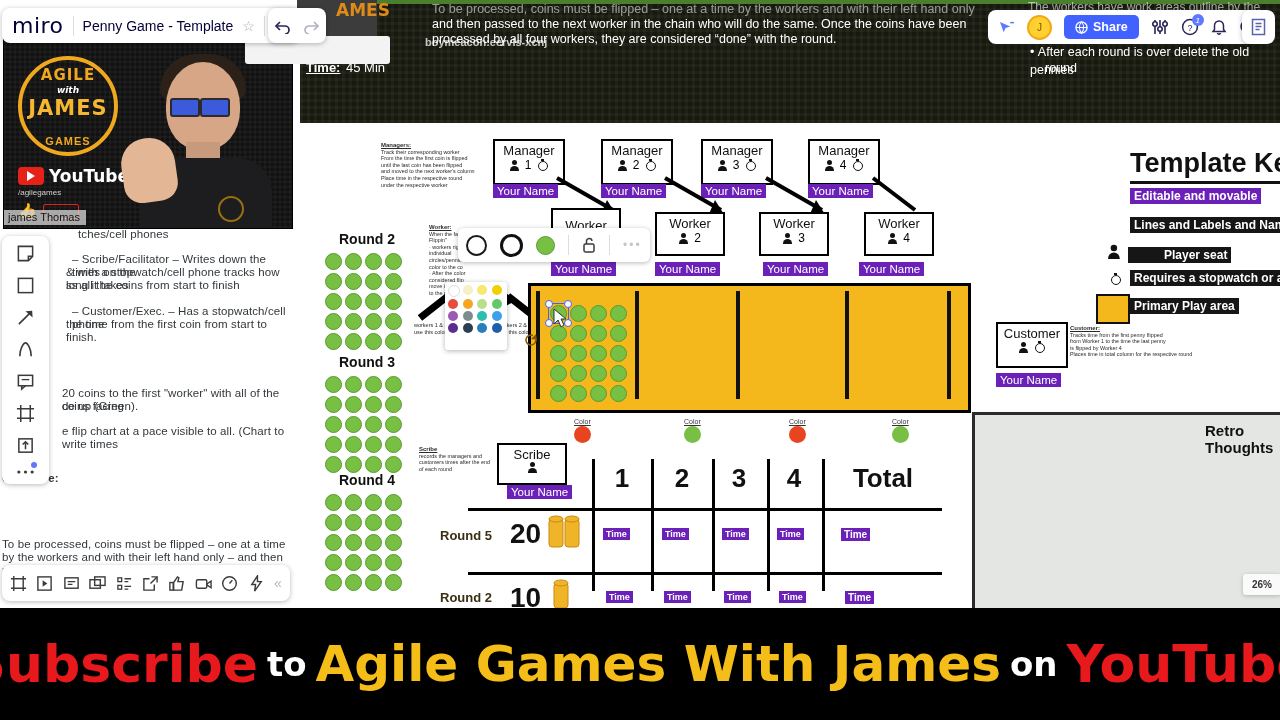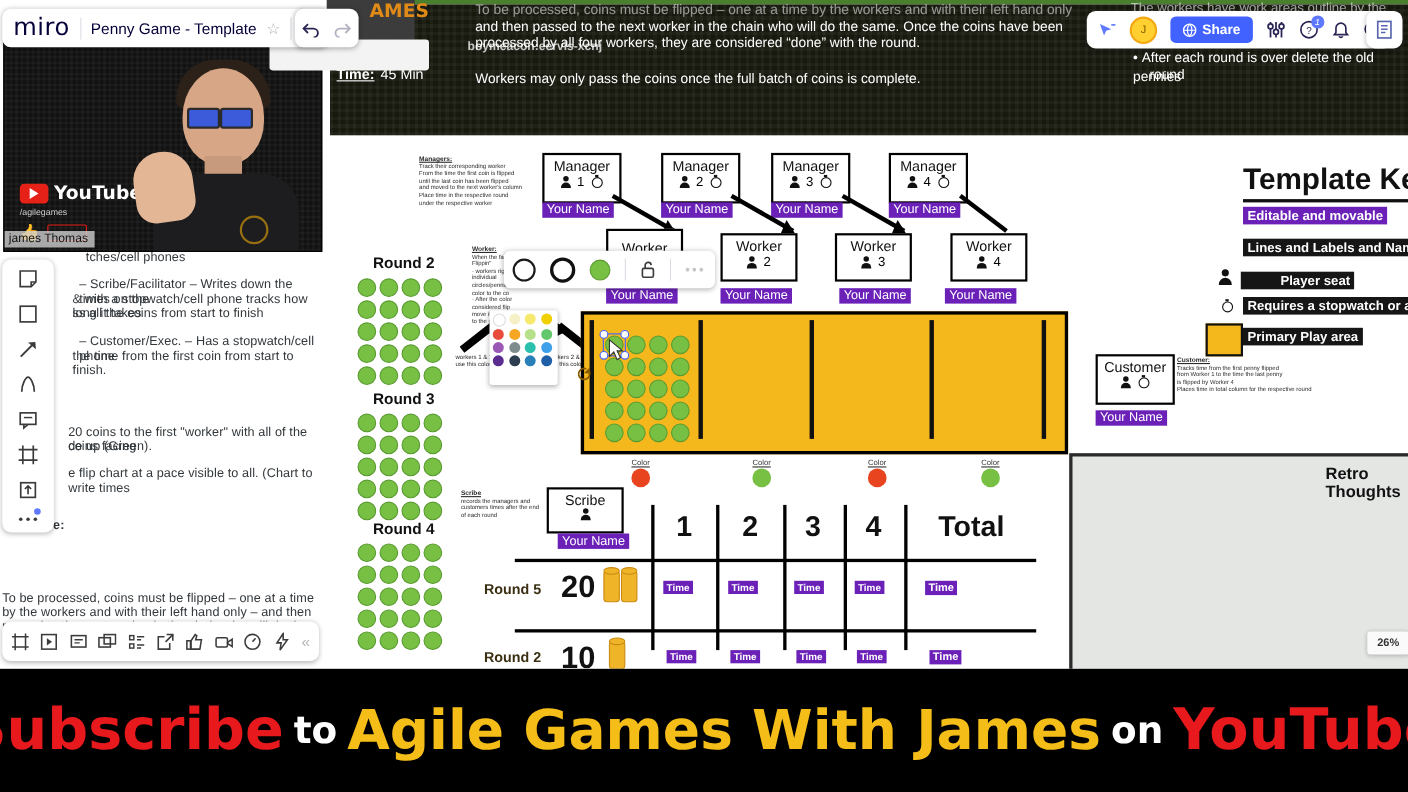--- a/index.html
+++ b/index.html
@@ -487,34 +487,39 @@
     <div class="zoombox" style="left:1243px;top:574px;">26%</div>
   </div>
 
   <div class="greenline" style="left:300px;top:0;width:980px;"></div>
   <div class="videostrip" style="left:300px;top:4px;width:980px;height:119px;"></div>
   <div class="videostrip" style="left:297px;top:0;width:80px;height:36px;background:#3c3c3c;"></div>
 
   <div style="position:absolute;left:432px;top:0px;width:560px;color:#fff;font-size:12.5px;line-height:18px;opacity:.55;white-space:nowrap;overflow:hidden;">To be processed, coins must be flipped – one at a time by the workers and with their left hand only</div>
   <div style="position:absolute;left:432px;top:15px;width:580px;color:#fff;font-size:12.5px;line-height:18px;">and then passed to the next worker in the chain who will do the same. Once the coins have been</div>
   <div style="position:absolute;left:432px;top:30px;width:580px;color:#fff;font-size:12.5px;line-height:18px;">processed by all four workers, they are considered “done” with the round.</div>
-  <div style="position:absolute;left:432px;top:62px;width:580px;color:#fff;font-size:12.5px;line-height:18px;">Workers may only pass the coins once the full batch of coins is complete.</div>
 
   <div style="position:absolute;left:1028px;top:0px;width:260px;color:#fff;font-size:12px;opacity:.6;white-space:nowrap;overflow:hidden;">The workers have work areas outline by the</div>
   <div style="position:absolute;left:1030px;top:43px;width:252px;color:#fff;font-size:12.5px;line-height:18px;">•&nbsp;<span>After each round is over delete the old pennies</span></div>
   <div style="position:absolute;left:1045px;top:61px;width:252px;color:#fff;font-size:12.5px;">round</div>
 
   <div style="position:absolute;left:306px;top:43px;color:#fff;font-size:13px;font-weight:bold;text-decoration:underline;">Players:</div>
   <div style="position:absolute;left:357px;top:43px;color:#fff;font-size:13px;">10</div>
   <div style="position:absolute;left:306px;top:60px;color:#fff;font-size:13px;font-weight:bold;text-decoration:underline;">Time:</div>
   <div style="position:absolute;left:346px;top:60px;color:#fff;font-size:13px;">45 Min</div>
 
   <div style="position:absolute;left:336px;top:0px;color:#e08a17;font-size:17px;font-weight:bold;font-family:'DejaVu Sans',sans-serif;">AMES</div>
 
   <div id="webcam">
+    <div class="logo">
+      <div class="l1">AGILE</div>
+      <div class="l2">with</div>
+      <div class="l3">JAMES</div>
+      <div class="l4">GAMES</div>
+    </div>
     <div class="ytrow">
       <span class="ytbtn"></span>
       <span class="yttxt">YouTube</span>
     </div>
     <div class="handle">/agilegames</div>
     <div class="likerow">
       <span class="thumb">👍</span>
       <span class="subbtn"></span>
     </div>
     <div class="face">

